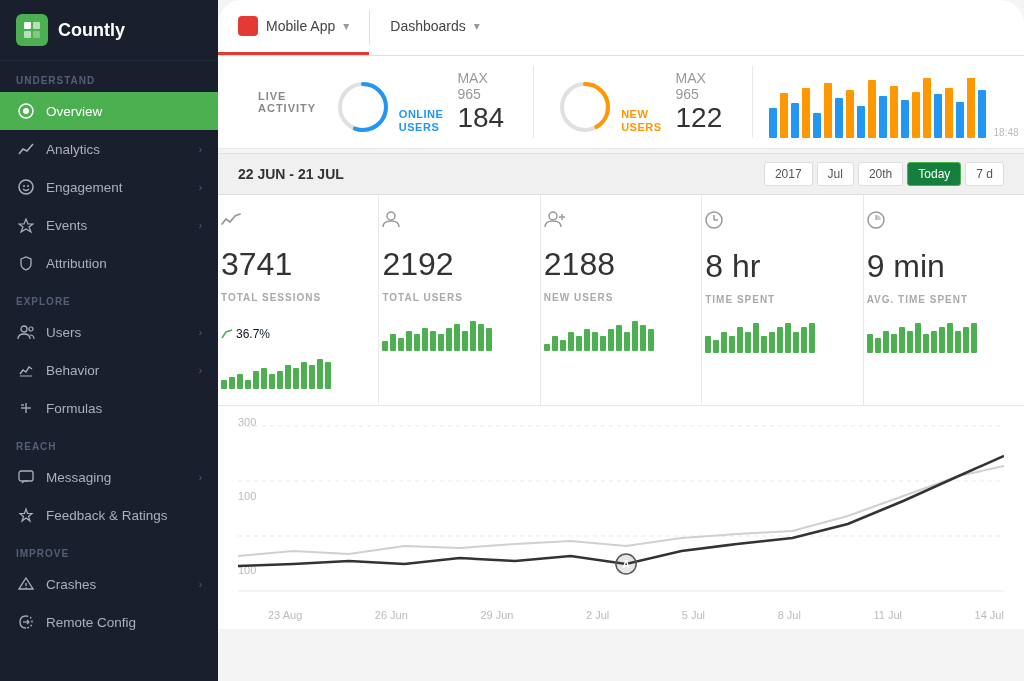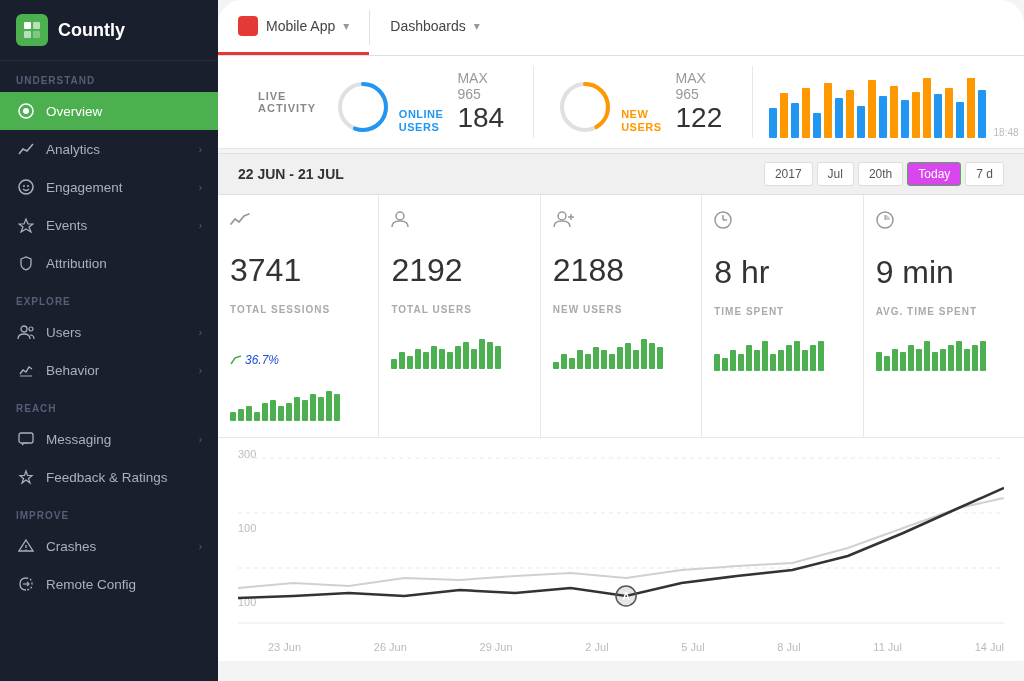--- a/index.html
+++ b/index.html
@@ -192,41 +192,41 @@
     }
     .date-btn {
       padding: 4px 10px;
       font-size: 12px;
       background: white;
       border: 1px solid #ddd;
       border-radius: 3px;
       cursor: pointer;
       color: #555;
     }
-    .date-btn.active { background: #d946ef; color: white; border-color: #4caf50; }
+    .date-btn.active { background: #15803d; color: white; border-color: #4caf50; }
 
     
     .stats-row {
       display: flex;
       background: white;
       border-bottom: 1px solid #e8e8e8;
     }
     .stat-card {
       flex: 1;
-      padding: 16px 12px;
+      padding: 16px 3px;
       border-right: 1px solid #e8e8e8;
       display: flex;
       flex-direction: column;
-      gap: 18px;
+      gap: 12px;
     }
     .stat-card:last-child { border-right: none; }
     .stat-icon { font-size: 18px; color: #999; margin-bottom: 4px; }
     .stat-value { font-size: 32px; font-weight: 300; color: #333; line-height: 1; }
     .stat-label { font-size: 10px; font-weight: 700; letter-spacing: 1px; color: #aaa; text-transform: uppercase; }
-    .stat-trend { font-size: 12px; color: #1d4ed8; margin-top: 20px; display: flex; align-items: center; gap: 3px; font-style: italic; }
+    .stat-trend { font-size: 12px; color: #0f172a; margin-top: 12px; display: flex; align-items: center; gap: 3px; }
     .stat-mini-chart { display: flex; align-items: flex-end; gap: 2px; height: 30px; margin-top: 6px; }
 
     
     .main-chart-area {
       background: white;
       padding: 10px 20px 0;
       position: relative;
     }
     .chart-y-labels {
       position: absolute;
@@ -337,20 +337,30 @@
       <svg width="16" height="16" viewBox="0 0 16 16" fill="none">
         <path d="M2 12 L5 8 L8 10 L11 5 L14 7" stroke="#aab0bc" stroke-width="1.4" fill="none"></path>
         <line x1="2" y1="14" x2="14" y2="14" stroke="#aab0bc" stroke-width="1"></line>
       </svg>
     </div>
     <span class="item-label">Behavior</span>
     <span class="chevron">›</span>
   </div>
 
 
+  <div class="sidebar-item">
+    <div class="item-icon">
+      <svg width="16" height="16" viewBox="0 0 16 16" fill="none">
+        <line x1="3" y1="8" x2="13" y2="8" stroke="#aab0bc" stroke-width="1.3"></line>
+        <line x1="8" y1="3" x2="8" y2="13" stroke="#aab0bc" stroke-width="1.3"></line>
+        <line x1="3" y1="5" x2="6" y2="5" stroke="#aab0bc" stroke-width="1.3"></line>
+      </svg>
+    </div>
+    <span class="item-label">Formulas</span>
+  </div>
 
   <div class="sidebar-section-label">REACH</div>
 
   <div class="sidebar-item">
     <div class="item-icon">
       <svg width="16" height="16" viewBox="0 0 16 16" fill="none">
         <rect x="1" y="2" width="14" height="10" rx="2" stroke="#aab0bc" stroke-width="1.3" fill="none"></rect>
         <path d="M4 14 L6 12 L10 12" stroke="#aab0bc" stroke-width="1.2" fill="none"></path>
       </svg>
     </div>
@@ -661,21 +671,21 @@
 
             <polyline points="0,150 55,148 110,145 165,148 220,142 275,145 330,140 385,148 440,135 495,128 550,122 605,108 660,85 715,60 760,40" fill="none" stroke="#333" stroke-width="2.5"></polyline>
 
             <circle cx="385" cy="148" r="10" fill="#555" opacity="0.15"></circle>
             <circle cx="385" cy="148" r="10" fill="none" stroke="#555" stroke-width="1.5"></circle>
             <text x="385" y="152" text-anchor="middle" fill="white" font-size="10" font-weight="bold">A</text>
           </svg>
         </div>
       </div>
       <div class="chart-x-labels">
-        <span>23 Jun</span>
+        <span>23 Aug</span>
         <span>26 Jun</span>
         <span>29 Jun</span>
         <span>2 Jul</span>
         <span>5 Jul</span>
         <span>8 Jul</span>
         <span>11 Jul</span>
         <span>14 Jul</span>
       </div>
     </div>
 

